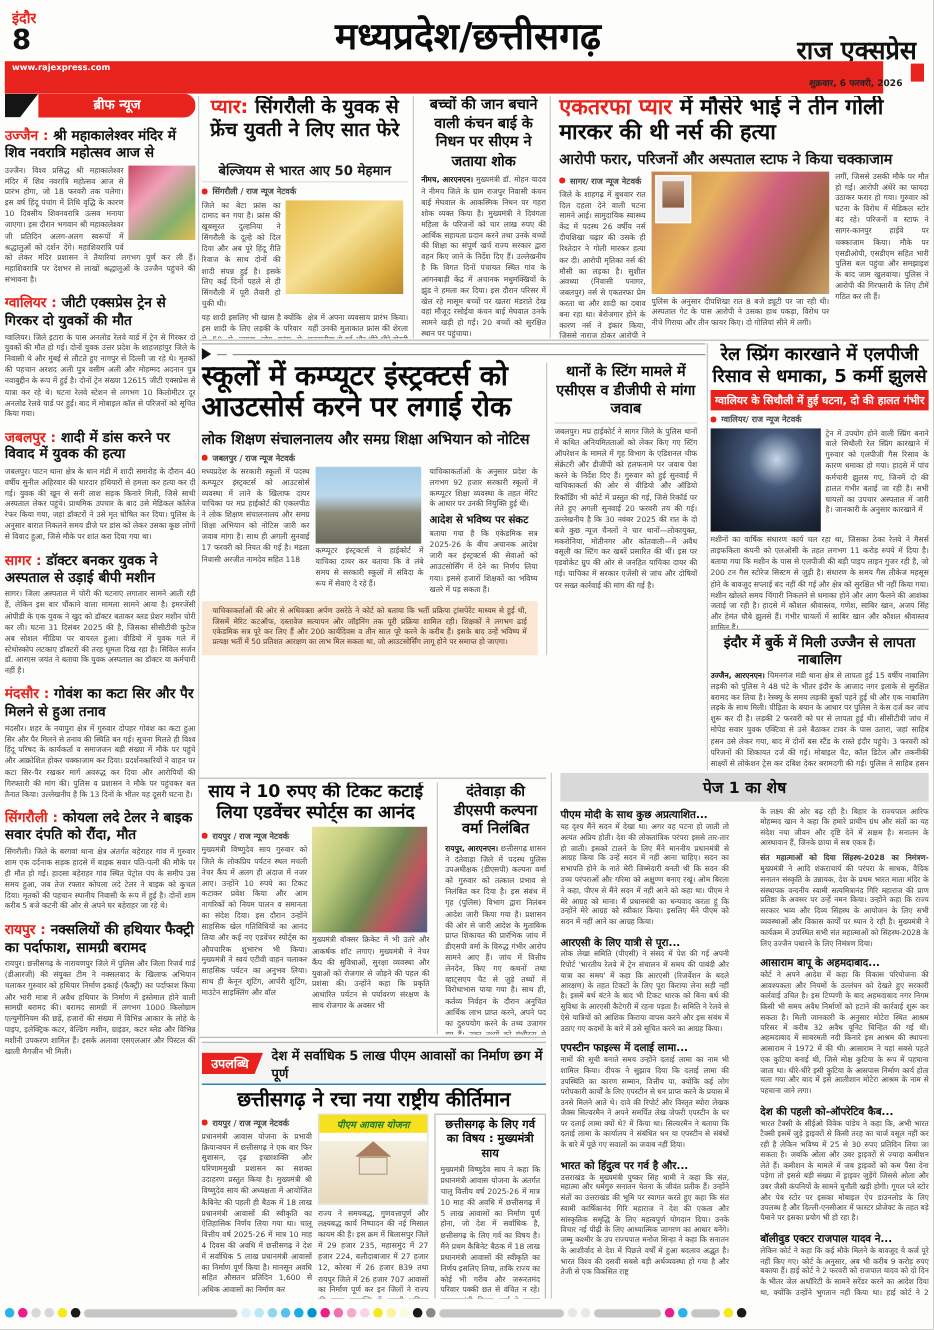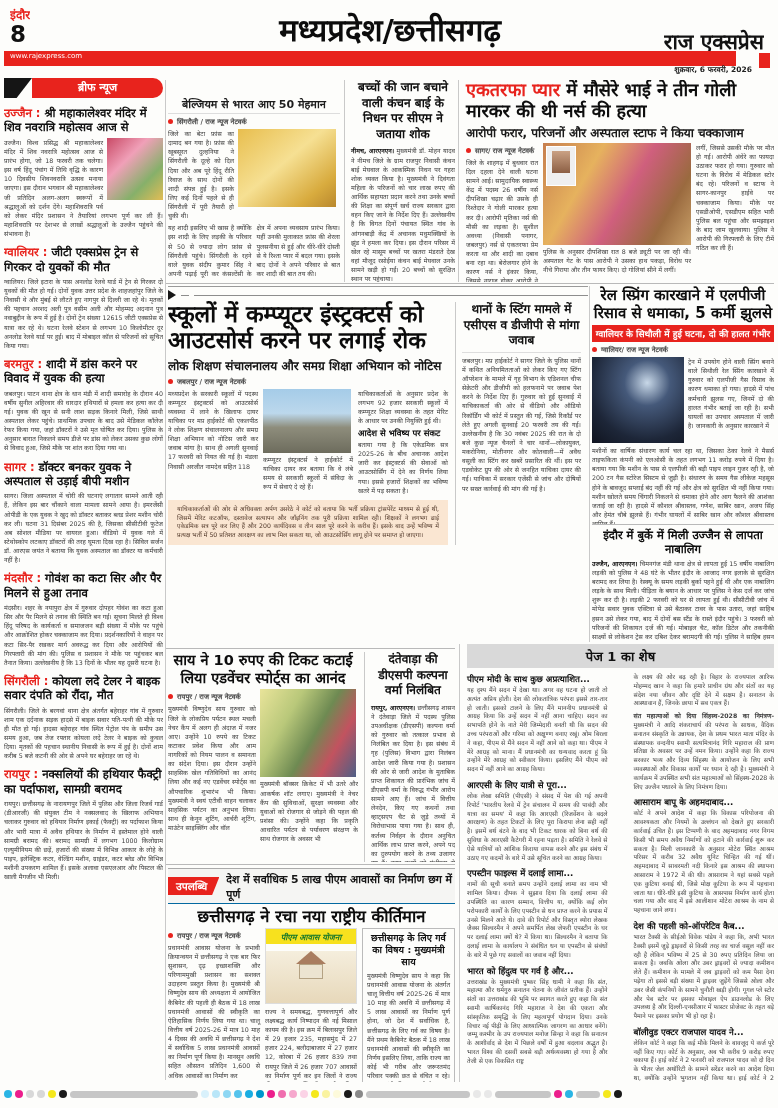--- a/index.html
+++ b/index.html
@@ -5,21 +5,21 @@
   *{margin:0;padding:0;box-sizing:border-box}
   body{background:#888;display:flex;justify-content:center}
   .page{position:relative;width:778px;height:1108px;background:#fdfdfb;font-family:"DejaVu Sans",sans-serif;overflow:hidden}
   .abs{position:absolute;overflow:hidden}
   
   .ed{left:10px;top:6px}
   .ed-name{color:#e8231d;font-weight:bold;font-size:12px}
   .ed-page{font-size:23px;font-weight:bold;line-height:1;color:#111}
   .m-title{left:140px;top:8px;width:500px;text-align:center;font-size:31px;font-weight:bold;color:#0c0c0c}
   .m-brand{right:14px;top:27px;font-size:21px;font-weight:bold;color:#121212}
-  .red-bar{left:4px;top:51px;width:732px;height:15px;background:#e8231d;color:#fff;font-size:7px;font-weight:normal;line-height:11px;padding-left:6px}
+  .red-bar{left:4px;top:51px;width:732px;height:27px;background:#e8231d;color:#fff;font-size:7px;font-weight:bold;line-height:11px;padding-left:6px}
   .date-row{right:26px;top:64px;font-size:7.5px;font-weight:bold;color:#222}
   .red-sq{right:8px;top:53px;width:11px;height:15px;background:#e8231d}
   
   .rail{left:4px;top:78px;width:159px;height:1002px}
   .rail-tab{display:flex;height:20px;margin-bottom:8px}
   .tab-wedge{width:28px;background:#151515;clip-path:polygon(0 0,100% 0,45% 100%,0 100%)}
   .tab-label{flex:1;background:#e8231d;color:#fff;font-size:11px;font-weight:bold;text-align:center;line-height:20px;border-radius:0 11px 11px 0}
   .rail-item{margin-bottom:7px}
   .rail-item h3{font-size:11.5px;line-height:1.25;color:#111;margin-bottom:3px}
   .kick{color:#e8231d}
@@ -147,21 +147,21 @@
     <div class="rail-item">
       <h3><span class="kick">उज्जैन :</span> <span>श्री महाकालेश्वर मंदिर में शिव नवरात्रि महोत्सव आज से</span></h3>
       <div class="rail-img"></div>
       <p class="bt">उज्जैन। विश्व प्रसिद्ध श्री महाकालेश्वर मंदिर में शिव नवरात्रि महोत्सव आज से प्रारंभ होगा, जो 18 फरवरी तक चलेगा। इस वर्ष हिंदू पंचांग में तिथि वृद्धि के कारण 10 दिवसीय शिवनवरात्रि उत्सव मनाया जाएगा। इस दौरान भगवान श्री महाकालेश्वर जी प्रतिदिन अलग-अलग स्वरूपों में श्रद्धालुओं को दर्शन देंगे। महाशिवरात्रि पर्व को लेकर मंदिर प्रशासन ने तैयारियां लगभग पूर्ण कर ली हैं। महाशिवरात्रि पर देशभर से लाखों श्रद्धालुओं के उज्जैन पहुंचने की संभावना है।</p>
     </div>
     <div class="rail-item">
       <h3><span class="kick">ग्वालियर :</span> <span>जीटी एक्सप्रेस ट्रेन से गिरकर दो युवकों की मौत</span></h3>
       <p class="bt">ग्वालियर। जिले इटारा के पास अनलोड रेलवे यार्ड में ट्रेन से गिरकर दो युवकों की मौत हो गई। दोनों युवक उत्तर प्रदेश के शाहजहांपुर जिले के निवासी थे और मुंबई से लौटते हुए नागपुर से दिल्ली जा रहे थे। मृतकों की पहचान अरशद अली पुत्र वसीम अली और मोहम्मद अदनान पुत्र नवाबुद्दीन के रूप में हुई है। दोनों ट्रेन संख्या 12615 जीटी एक्सप्रेस से यात्रा कर रहे थे। घटना रेलवे स्टेशन से लगभग 10 किलोमीटर दूर अनलोड रेलवे यार्ड पर हुई। बाद में मोबाइल कॉल से परिजनों को सूचित किया गया।</p>
     </div>
     <div class="rail-item">
-      <h3><span class="kick">बरमतुर :</span> <span>शादी में डांस करने पर विवाद में युवक की हत्या</span></h3>
+      <h3><span class="kick">जबलपुर :</span> <span>शादी में डांस करने पर विवाद में युवक की हत्या</span></h3>
       <p class="bt">जबलपुर। पाटन थाना क्षेत्र के धान मंडी में शादी समारोह के दौरान 40 वर्षीय सुनील अहिरवार की धारदार हथियारों से हमला कर हत्या कर दी गई। युवक की खून से सनी लाश सड़क किनारे मिली, जिसे साथी अस्पताल लेकर पहुंचे। प्राथमिक उपचार के बाद उसे मेडिकल कॉलेज रेफर किया गया, जहां डॉक्टरों ने उसे मृत घोषित कर दिया। पुलिस के अनुसार बारात निकलने समय डीजे पर डांस को लेकर उसका कुछ लोगों से विवाद हुआ, जिसे मौके पर शांत करा दिया गया था।</p>
     </div>
     <div class="rail-item">
       <h3><span class="kick">सागर :</span> <span>डॉक्टर बनकर युवक ने अस्पताल से उड़ाई बीपी मशीन</span></h3>
       <p class="bt">सागर। जिला अस्पताल में चोरी की घटनाएं लगातार सामने आती रही हैं, लेकिन इस बार चौंकाने वाला मामला सामने आया है। इमरजेंसी ओपीडी के एक युवक ने खुद को डॉक्टर बताकर ब्लड प्रेशर मशीन चोरी कर ली। घटना 31 दिसंबर 2025 की है, जिसका सीसीटीवी फुटेज अब सोशल मीडिया पर वायरल हुआ। वीडियो में युवक गले में स्टेथोस्कोप लटकाए डॉक्टरों की तरह घूमता दिख रहा है। सिविल सर्जन डॉ. आरएस जयंत ने बताया कि युवक अस्पताल का डॉक्टर या कर्मचारी नहीं है।</p>
     </div>
     <div class="rail-item">
       <h3><span class="kick">मंदसौर :</span> <span>गोवंश का कटा सिर और पैर मिलने से हुआ तनाव</span></h3>
       <p class="bt">मंदसौर। शहर के नयापुरा क्षेत्र में गुरुवार दोपहर गोवंश का कटा हुआ सिर और पैर मिलने से तनाव की स्थिति बन गई। सूचना मिलते ही विश्व हिंदू परिषद के कार्यकर्ता व समाजजन बड़ी संख्या में मौके पर पहुंचे और आक्रोशित होकर चक्काजाम कर दिया। प्रदर्शनकारियों ने वाहन पर कटा सिर-पैर रखकर मार्ग अवरुद्ध कर दिया और आरोपियों की गिरफ्तारी की मांग की। पुलिस व प्रशासन ने मौके पर पहुंचकर बल तैनात किया। उल्लेखनीय है कि 13 दिनों के भीतर यह दूसरी घटना है।</p>
     </div>
@@ -170,20 +170,21 @@
       <p class="bt">सिंगरौली। जिले के बरगवां थाना क्षेत्र अंतर्गत बहेराहर गांव में गुरुवार शाम एक दर्दनाक सड़क हादसे में बाइक सवार पति-पत्नी की मौके पर ही मौत हो गई। हादसा बहेराहर गांव स्थित पेट्रोल पंप के समीप उस समय हुआ, जब तेज रफ्तार कोयला लदे टेलर ने बाइक को कुचल दिया। मृतकों की पहचान स्थानीय निवासी के रूप में हुई है। दोनों शाम करीब 5 बजे कटनी की ओर से अपने घर बहेराहर जा रहे थे।</p>
     </div>
     <div class="rail-item">
       <h3><span class="kick">रायपुर :</span> <span>नक्सलियों की हथियार फैक्ट्री का पर्दाफाश, सामग्री बरामद</span></h3>
       <p class="bt">रायपुर। छत्तीसगढ़ के नारायणपुर जिले में पुलिस और जिला रिजर्व गार्ड (डीआरजी) की संयुक्त टीम ने नक्सलवाद के खिलाफ अभियान चलाकर गुरुवार को हथियार निर्माण इकाई (फैक्ट्री) का पर्दाफाश किया और भारी मात्रा में अवैध हथियार के निर्माण में इस्तेमाल होने वाली सामग्री बरामद की। बरामद सामग्री में लगभग 1000 किलोग्राम एल्युमीनियम की छड़ें, हजारों की संख्या में विभिन्न आकार के लोहे के पाइप, इलेक्ट्रिक कटर, वेल्डिंग मशीन, ग्राइंडर, कटर ब्लेड और विभिन्न मशीनी उपकरण शामिल हैं। इसके अलावा एसएलआर और पिस्टल की खाली मैगजीन भी मिली।</p>
     </div>
   </aside>
   <div class="abs vr" style="left:165px;top:80px;width:1px;height:1000px"></div>
 
   <section class="abs wed">
+    <h2 class="wed-h"><span class="kick">प्यार:</span> <span>सिंगरौली के युवक से फ्रेंच युवती ने लिए सात फेरे</span></h2>
     <div class="wed-sub">बेल्जियम से भारत आए 50 मेहमान</div>
     <div class="byline">
         <span class="dot"></span>
         <span>सिंगरौली / राज न्यूज नेटवर्क</span>
       </div>
     <div class="wed-row">
       <p class="bt wed-c1">जिले का बेटा फ्रांस का दामाद बन गया है। फ्रांस की खूबसूरत दुल्हनिया ने सिंगरौली के दूल्हे को दिल दिया और अब पूरे हिंदू रीति रिवाज के साथ दोनों की शादी संपन्न हुई है। इसके लिए कई दिनों पहले से ही सिंगरौली में पूरी तैयारी हो चुकी थी।</p>
       <div class="wed-photo"></div>
     </div>
     <div class="wed-bot bt">यह शादी इसलिए भी खास है क्योंकि इस शादी के लिए लड़की के परिवार से 50 से ज्यादा लोग फ्रांस से सिंगरौली पहुंचे। सिंगरौली के रहने वाले युवक संदीप कुमार सिंह ने अपनी पढ़ाई पूरी कर कंसल्टेंसी के क्षेत्र में अपना व्यवसाय प्रारंभ किया। यहीं उनकी मुलाकात फ्रांस की शेरला पुलसनीया से हुई और धीरे-धीरे दोस्ती से ये रिश्ता प्यार में बदल गया। इसके बाद दोनों ने अपने परिवार से बात कर शादी की बात तय की।</div>

